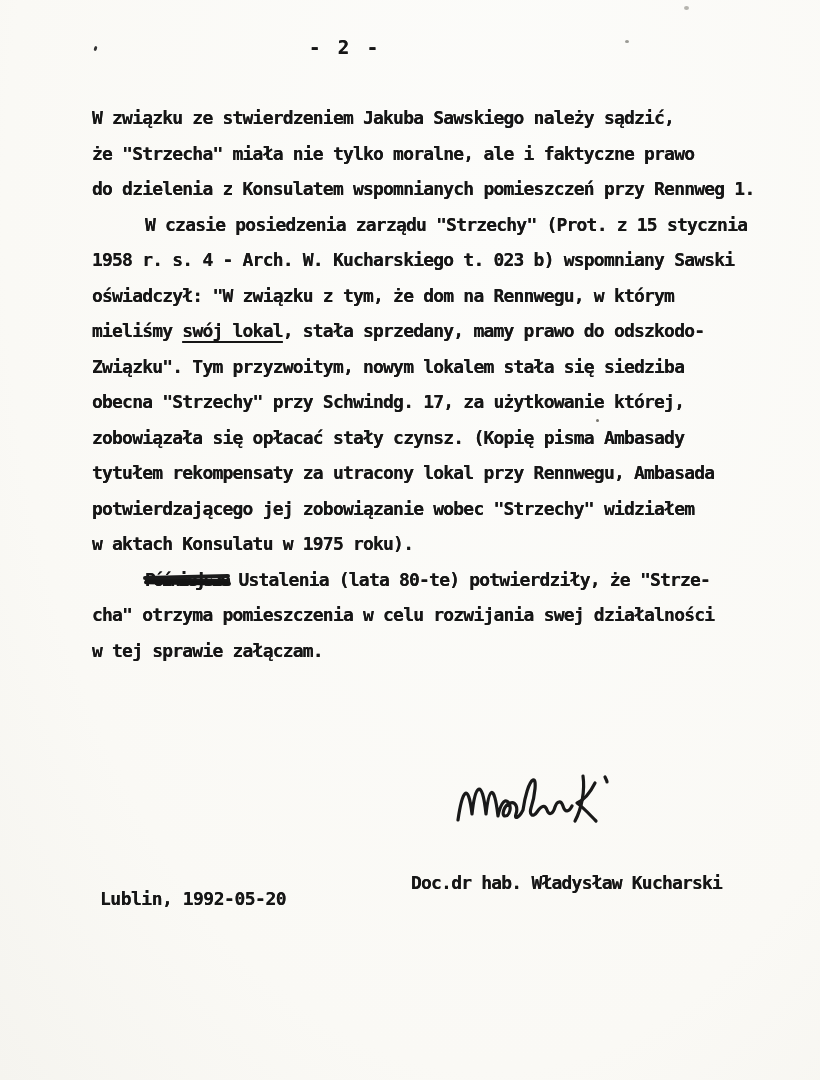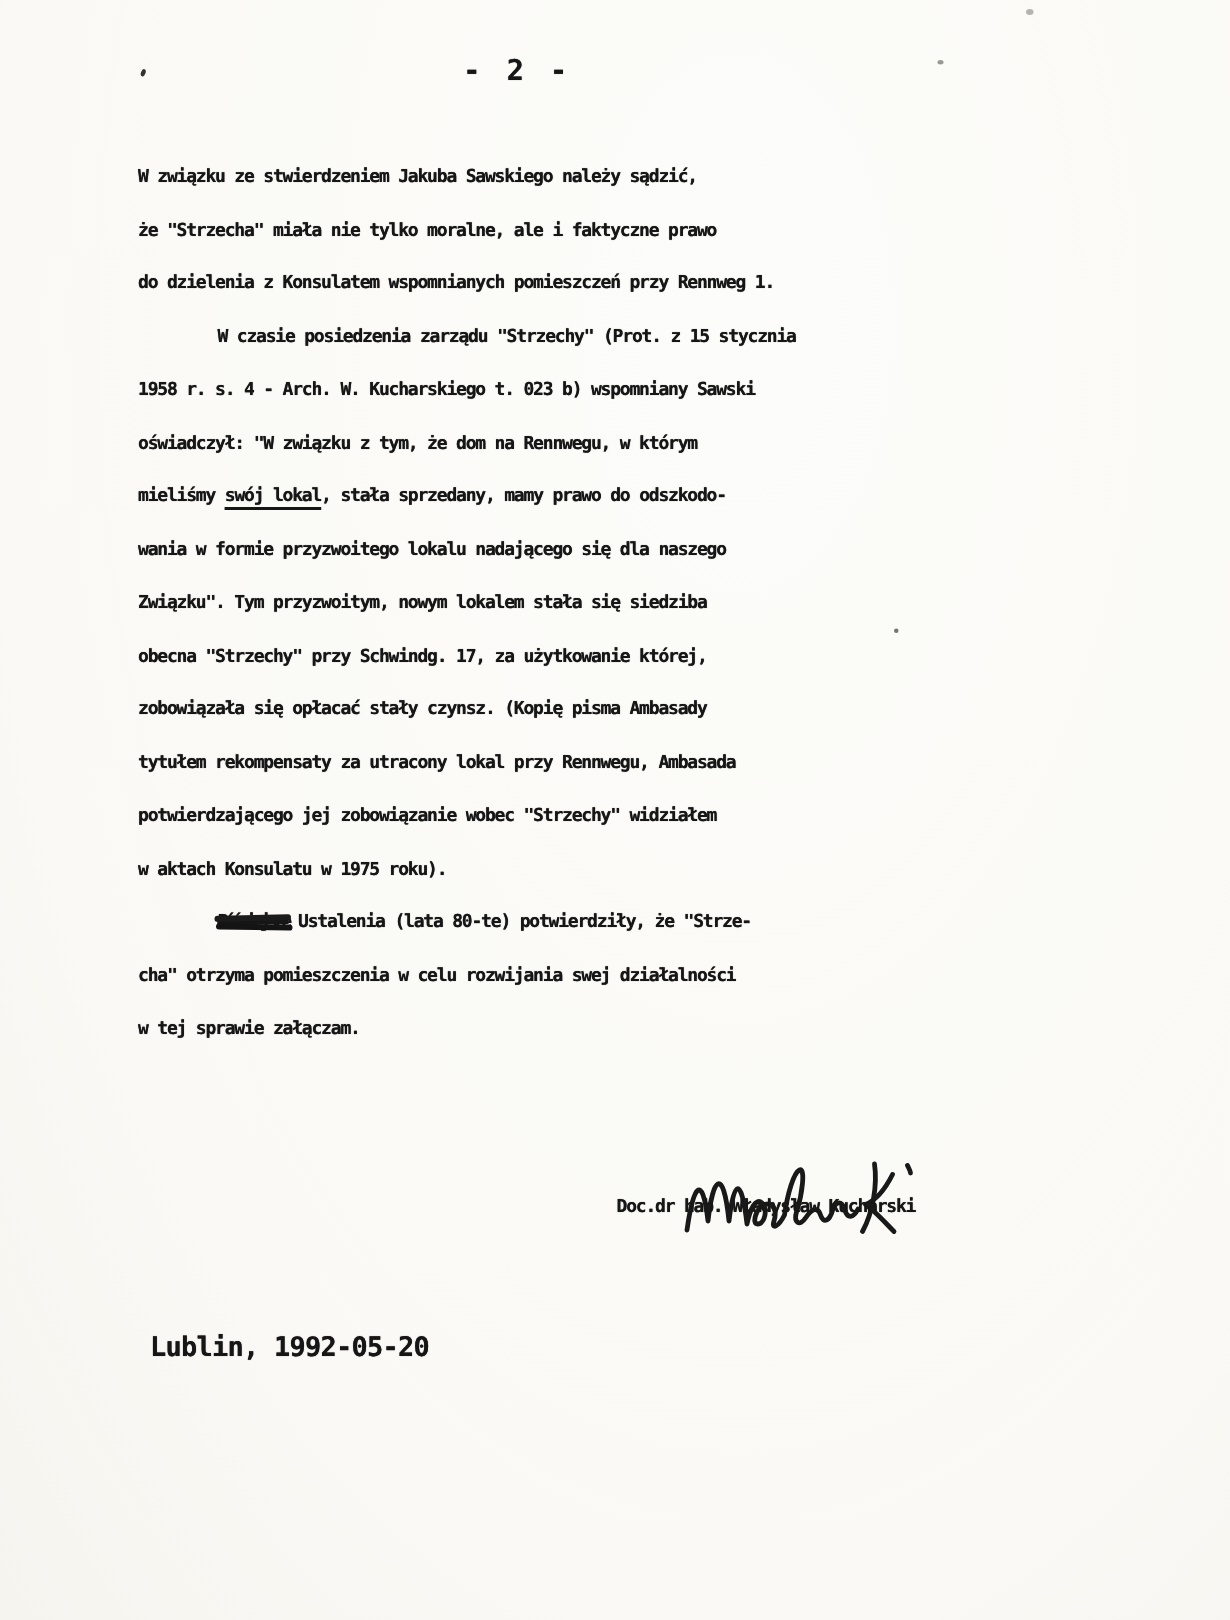--- a/index.html
+++ b/index.html
@@ -13,21 +13,21 @@
     font-weight:700;
     color:#161616;
     text-shadow:0 0 0.5px #2a2a2a;
   }
   .page-number {
     position:absolute; top:36px; left:0; width:690px;
     text-align:center; font-size:19px; letter-spacing:3px;
   }
   .doc-body {
     position:absolute; left:92px; top:100px; width:690px;
-    font-size:12px; letter-spacing:-0.8px;
+    font-size:18px; letter-spacing:-0.8px;
   }
   .line { height:35.5px; line-height:35.5px; white-space:nowrap; }
   .indent { padding-left:53px; }
   .u {
     text-decoration:underline;
     text-decoration-thickness:2px;
     text-underline-offset:4px;
   }
   .struck {
     position:relative; display:inline-block;
@@ -37,21 +37,21 @@
   }
   .struck::before {
     content:""; position:absolute; left:-2px; right:-2px; top:13px; height:4px;
     background:#1b1b1b; transform:rotate(-1.4deg); border-radius:2px;
   }
   .struck::after {
     content:""; position:absolute; left:-1px; right:-3px; top:19px; height:4px;
     background:#141414; transform:rotate(1deg); border-radius:2px;
   }
   .signature-svg { position:absolute; left:452px; top:768px; }
-  .signoff-name { position:absolute; left:411px; top:797px; font-size:12px; letter-spacing:-0.8px; }
+  .signoff-name { position:absolute; left:411px; top:872px; font-size:18px; letter-spacing:-0.8px; }
   .place-date { position:absolute; left:100px; top:888px; font-size:18px; letter-spacing:-0.5px; }
   .speck { position:absolute; background:#555; border-radius:50%; }
   .speck.s1 { left:94px;  top:46px;  width:3px; height:5px; transform:rotate(20deg); background:#333; }
   .speck.s2 { left:625px; top:40px;  width:4px; height:3px; background:#9a9a94; }
   .speck.s3 { left:684px; top:6px;   width:5px; height:4px; background:#b5b4ae; }
   .speck.s4 { left:596px; top:419px; width:3px; height:3px; background:#77756e; }
 </style>
 </head>
 <body>
 
@@ -65,21 +65,20 @@
   <div class="speck s4"></div>
 
   <div class="doc-body">
     <div class="line">W związku ze stwierdzeniem Jakuba Sawskiego należy sądzić,</div>
     <div class="line">że "Strzecha" miała nie tylko moralne, ale i faktyczne prawo</div>
     <div class="line">do dzielenia z Konsulatem wspomnianych pomieszczeń przy Rennweg 1.</div>
     <div class="line indent">W czasie posiedzenia zarządu "Strzechy" (Prot. z 15 stycznia</div>
     <div class="line">1958 r. s. 4 - Arch. W. Kucharskiego t. 023 b) wspomniany Sawski</div>
     <div class="line">oświadczył: "W związku z tym, że dom na Rennwegu, w którym</div>
     <div class="line"><span>mieliśmy </span><span class="u">swój lokal</span><span>, stała sprzedany, mamy prawo do odszkodo-</span></div>
-    <div class="line">wania w formie przyzwoitego lokalu nadającego się dla naszego</div>
     <div class="line">Związku". Tym przyzwoitym, nowym lokalem stała się siedziba</div>
     <div class="line">obecna "Strzechy" przy Schwindg. 17, za użytkowanie której,</div>
     <div class="line">zobowiązała się opłacać stały czynsz. (Kopię pisma Ambasady</div>
     <div class="line">tytułem rekompensaty za utracony lokal przy Rennwegu, Ambasada</div>
     <div class="line">potwierdzającego jej zobowiązanie wobec "Strzechy" widziałem</div>
     <div class="line">w aktach Konsulatu w 1975 roku).</div>
     <div class="line indent"><span class="struck">Późniejsze</span><span> Ustalenia (lata 80-te) potwierdziły, że "Strze-</span></div>
     <div class="line">cha" otrzyma pomieszczenia w celu rozwijania swej działalności</div>
     <div class="line">w tej sprawie załączam.</div>
   </div>

